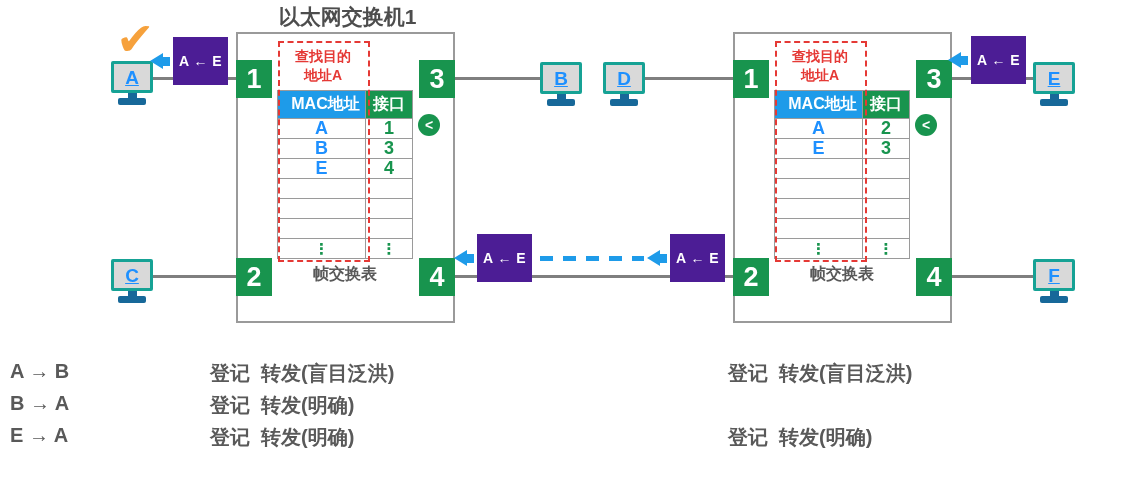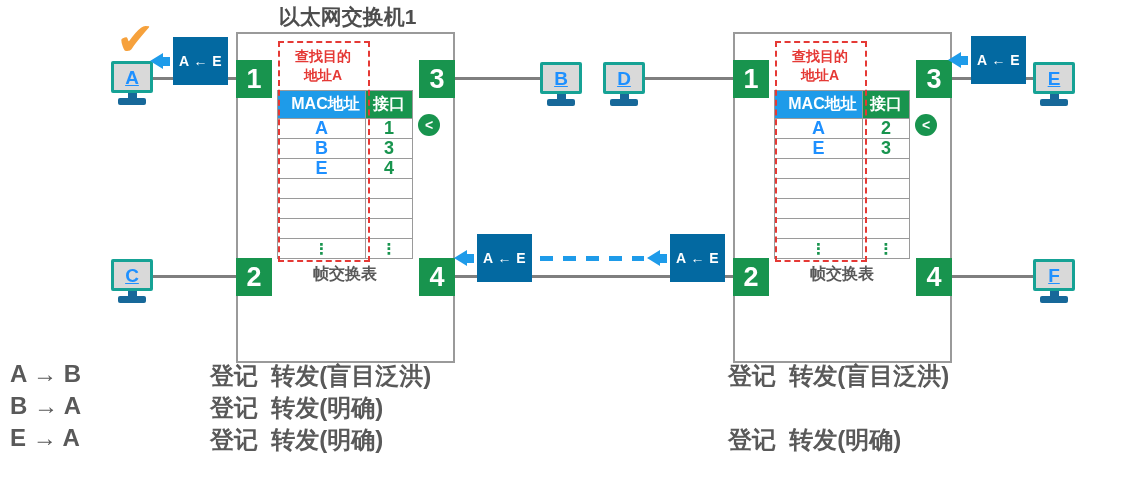--- a/index.html
+++ b/index.html
@@ -2,21 +2,21 @@
 <html><head>
 <meta charset="utf-8">
 <style>
   html,body { margin:0; padding:0; background:#fff; font-family:"Liberation Sans","DejaVu Sans",sans-serif; }
   .canvas { position:relative; width:1138px; height:486px; background:#ffffff; overflow:hidden; }
 
   
   .link { position:absolute; height:3px; background:#7f7f7f; z-index:0; }
 
   
-  .sw { position:absolute; width:219px; height:331px; border:2px solid #9a9a9a; background:#fff; box-sizing:border-box; z-index:1; }
+  .sw { position:absolute; width:219px; height:291px; border:2px solid #9a9a9a; background:#fff; box-sizing:border-box; z-index:1; }
   .sw-title { position:absolute; top:-31px; left:-12px; width:243px; text-align:center; font-size:21px; font-weight:bold; color:#4d4d4d; white-space:nowrap; }
   .port { position:absolute; width:36px; height:38px; background:#18944E; color:#fff; font-size:27px; font-weight:bold; display:flex; align-items:center; justify-content:center; z-index:3; }
   .p-tl { left:-2px; top:26px; } .p-tr { right:-2px; top:26px; }
   .p-bl { left:-2px; top:224px; } .p-br { right:-2px; top:224px; }
 
   .dashed-box { position:absolute; left:40px; top:7px; width:88px; height:217px; border:2px dashed #E53935; z-index:4; pointer-events:none; }
   .lookup { position:absolute; left:40px; top:13px; width:90px; text-align:center; color:#E53935; font-weight:bold; font-size:14px; line-height:19px; z-index:5; }
 
   .mtable { position:absolute; left:39px; top:56px; display:grid; grid-template-columns:88px 47px; grid-template-rows:28px repeat(7,20px); border-left:1px solid #9a9a9a; border-top:1px solid #9a9a9a; background:#fff; z-index:2; }
   .cell { border-right:1px solid #9a9a9a; border-bottom:1px solid #9a9a9a; display:flex; align-items:center; justify-content:center; font-weight:bold; font-size:18px; box-sizing:border-box; }
@@ -35,25 +35,25 @@
   .hletter { font-size:19px; font-weight:bold; color:#1E90FF; text-decoration:underline; line-height:1; }
   .neck { width:9px; height:5px; background:#176899; margin:0 auto; }
   .base { width:28px; height:7px; background:#176899; margin:0 auto; border-radius:2px; }
 
   .check { position:absolute; font-size:46px; font-weight:bold; color:#F6A13C; line-height:1; z-index:3; }
 
   
   .flabel { position:absolute; display:flex; align-items:center; height:26px; z-index:5; }
   .ahead { width:0; height:0; border-top:8px solid transparent; border-bottom:8px solid transparent; border-right:13px solid #1E9BE9; }
   .ashaft { width:7px; height:9px; background:#1E9BE9; margin-right:3px; }
-  .fbox { background:#0369a1; color:#fff; font-weight:bold; font-size:14px; padding:16px 6px; white-space:pre; letter-spacing:0.5px; }
+  .fbox { background:#4c1d95; color:#fff; font-weight:bold; font-size:14px; padding:16px 6px; white-space:pre; letter-spacing:0.5px; }
 
   .bluedash { position:absolute; height:5px; background:repeating-linear-gradient(90deg,#1E9BE9 0 13px,transparent 13px 23px); z-index:4; }
 
-  .btxt { position:absolute; font-size:24px; font-weight:bold; color:#595959; white-space:pre; z-index:1; }
+  .btxt { position:absolute; font-size:20px; font-weight:bold; color:#595959; white-space:pre; z-index:1; }
 </style>
 </head>
 <body>
 
 <div class="canvas">
 
   <div class="link" style="left:150px;top:77px;width:88px"></div>
   <div class="link" style="left:150px;top:275px;width:88px"></div>
   <div class="link" style="left:455px;top:77px;width:86px"></div>
   <div class="link" style="left:644px;top:77px;width:90px"></div>

